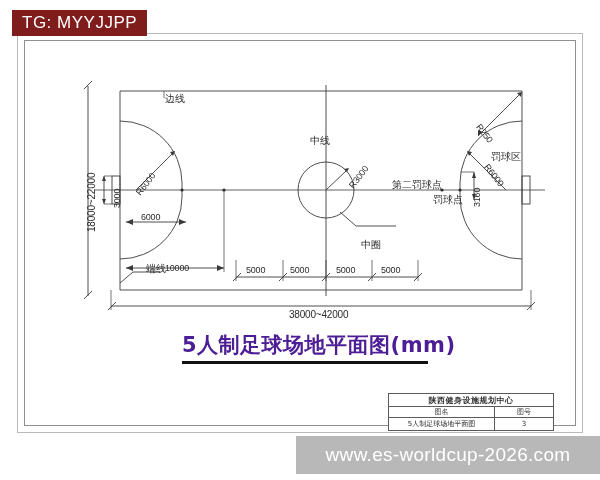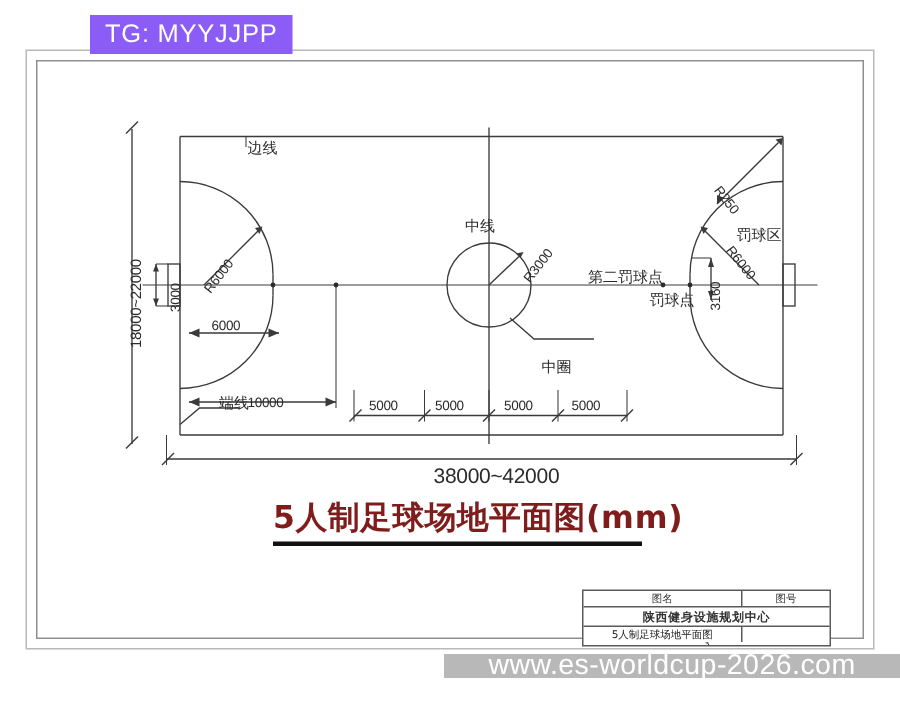--- a/index.html
+++ b/index.html
@@ -15,37 +15,36 @@
     overflow: hidden;
     font-family: "Liberation Sans", sans-serif;
   }
 
   
   #tg-tag {
     position: absolute;
     left: 12px;
     top: 10px;
     padding: 4px 10px 5px 10px;
-    background: #8b5cf6;
+    background: #7f1d1d;
     color: #ffffff;
     font-size: 17px;
     letter-spacing: 0.5px;
     line-height: 1;
     z-index: 40;
     font-family: "Liberation Sans", sans-serif;
-    margin-left: 48px;
   }
 
   
   #bottom-watermark {
     position: absolute;
     left: 296px;
     top: 436px;
     width: 304px;
-    height: 16px;
+    height: 38px;
     background: #b8b8b8;
     color: #ffffff;
     font-size: 19px;
     letter-spacing: 0.3px;
     display: flex;
     align-items: center;
     justify-content: center;
     z-index: 40;
     font-family: "Liberation Sans", sans-serif;
   }
@@ -105,21 +104,20 @@
     border-bottom: 1px solid #5a5a5a;
     align-items: center;
     justify-content: center;
   }
   .tb-row-2 {
     height: 11px;
     border-bottom: 1px solid #5a5a5a;
   }
   .tb-row-3 {
     height: 12px;
-    flex-direction: column;
   }
   .tb-company {
     font-size: 8px;
     font-weight: bold;
     color: #333;
     letter-spacing: 0.5px;
     white-space: nowrap;
   }
   .tb-cell-l {
     width: 106px;
@@ -154,21 +152,21 @@
     position: absolute;
     left: 182px;
     top: 331px;
     z-index: 20;
     text-align: center;
   }
   #main-title {
     font-family: "DejaVu Sans", sans-serif;
     font-size: 21px;
     font-weight: bold;
-    color: #7f1d1d;
+    color: #4c1d95;
     white-space: nowrap;
     letter-spacing: 0.5px;
   }
   #main-title-rule {
     margin-top: 2px;
     height: 3px;
     background: #111111;
     width: 246px;
   }
 
@@ -331,37 +329,37 @@
         <line x1="88" y1="86" x2="88" y2="296"></line>
         <line x1="84" y1="89" x2="92" y2="81"></line>
         <line x1="84" y1="299" x2="92" y2="291"></line>
       </g>
 
     </g>
   </svg>
 
   <div class="cad-label cad-cn" style="left:165px; top:92px;">边线</div>
 
-  <div class="cad-label cad-cn" style="left:310px; top:144px;">中线</div>
+  <div class="cad-label cad-cn" style="left:310px; top:134px;">中线</div>
 
   <div class="cad-label cad-cn" style="left:361px; top:205px;margin-top:33px;">中圈</div>
 
   <div class="cad-label cad-cn" style="left:392px; top:178px;">第二罚球点</div>
 
   <div class="cad-label cad-cn" style="left:433px; top:193px;">罚球点</div>
 
   <div class="cad-label cad-cn" style="left:491px; top:150px;">罚球区</div>
 
   <div class="cad-label cad-cn" style="left:146px; top:262px;">端线</div>
 
   <div class="cad-label cad-num" style="left:165px; top:263px;text-align:center;">10000</div>
 
   <div class="cad-label cad-num" style="left:141px; top:212px;">6000</div>
 
-  <div class="cad-label cad-num" style="left:289px; top:309px; font-size:14px;">38000~42000</div>
+  <div class="cad-label cad-num" style="left:289px; top:309px; font-size:10px;">38000~42000</div>
 
   <div class="cad-label cad-num rot90" style="left:86px; top:232px; font-size:10px;">18000~22000</div>
 
   <div class="cad-label cad-num rot90" style="left:112px; top:208px;">3000</div>
 
   <div class="cad-label cad-num rot90" style="left:472px; top:207px;">3160</div>
 
   <div class="cad-label cad-num rotd" style="left:134px; top:191px;">R6000</div>
 
   <div class="cad-label cad-num rotu" style="left:490px; top:162px;">R6000</div>
@@ -374,26 +372,26 @@
   <div class="cad-label cad-num" style="left:290px; top:265px;">5000</div>
   <div class="cad-label cad-num" style="left:336px; top:265px;">5000</div>
   <div class="cad-label cad-num" style="left:381px; top:265px;">5000</div>
 
   <div id="main-title-wrap">
     <div id="main-title">5人制足球场地平面图(mm)</div>
     <div id="main-title-rule"></div>
   </div>
 
   <div id="title-block">
+    <div class="tb-row tb-row-1">
+      <span class="tb-company">陕西健身设施规划中心</span>
+    </div>
     <div class="tb-row tb-row-2">
       <div class="tb-cell-l">图名</div>
       <div class="tb-cell-r">图号</div>
-    </div>
-    <div class="tb-row tb-row-1">
-      <span class="tb-company">陕西健身设施规划中心</span>
     </div>
     <div class="tb-row tb-row-3">
       <div class="tb-cell-l tb-name">5人制足球场地平面图</div>
       <div class="tb-cell-r">3</div>
     </div>
   </div>
 
   <div id="bottom-watermark">www.es-worldcup-2026.com</div>
 
 </div>

